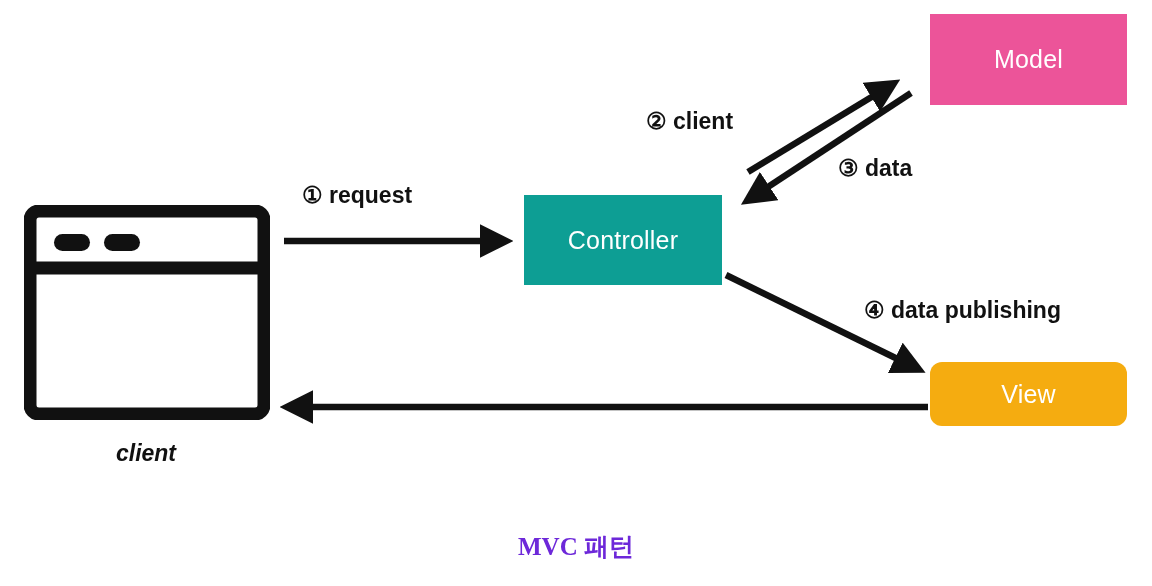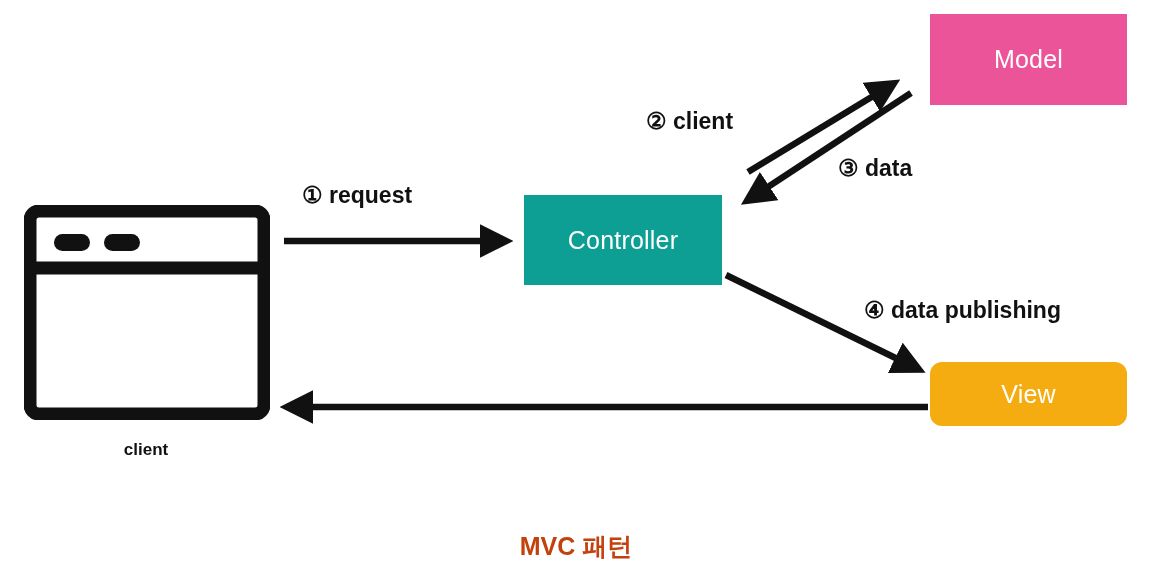--- a/index.html
+++ b/index.html
@@ -70,34 +70,35 @@
   #label-publish   { left: 864px; top: 297px; }
   #label-response  { left: 304px; top: 357px; }
   #client-label {
     position: absolute;
     left: 24px;
     top: 440px;
     width: 244px;
     text-align: center;
     font-family: "Liberation Sans", sans-serif;
     font-weight: bold;
-    font-size: 17px;
+    font-size: 23px;
     color: #111111;
     z-index: 4;
+    font-style: italic;
   }
   #caption {
     position: absolute;
     left: 0;
     top: 530px;
     width: 1152px;
     text-align: center;
-    font-family: Liberation Sans, sans-serif;
+    font-family: Liberation Serif, serif;
     font-weight: bold;
     font-size: 25px;
-    color: #c2410c;
+    color: #6d28d9;
     z-index: 4;
   }
   #client-icon {
     position: absolute;
     left: 24px;
     top: 205px;
     width: 246px;
     height: 215px;
     z-index: 3;
   }

